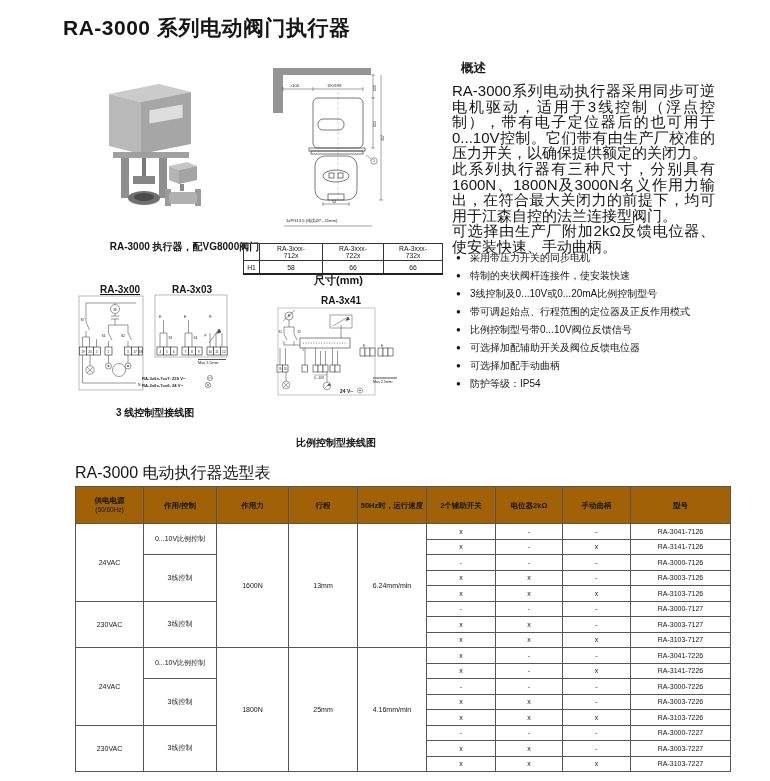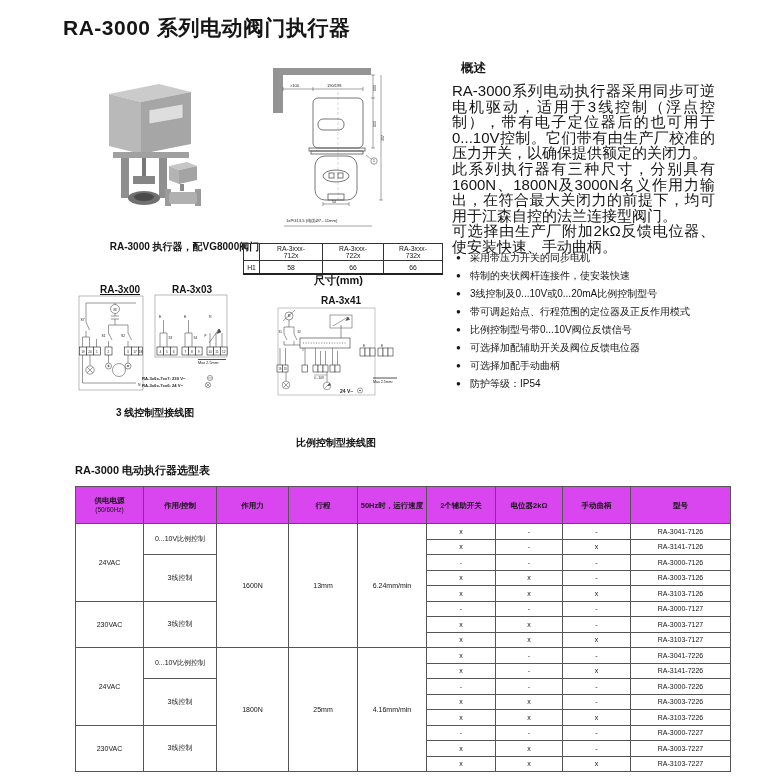--- a/index.html
+++ b/index.html
@@ -28,26 +28,26 @@
   #caption-3wire{left:116px;top:406px;}
   #caption-prop{left:296px;top:408px;margin-top:28px;}
   
   #dims-table-wrap{left:243px;top:243px;}
   #dims-table{border-collapse:collapse;table-layout:fixed;}
   #dims-table th,#dims-table td{border:1px solid #333;font-size:6.8px;text-align:center;padding:0;font-weight:normal;}
   #dims-table th{white-space:pre-line;line-height:7.5px;height:16px;}
   #dims-table td{height:12px;}
   #dims-table{border-bottom:2px solid #222;}
   
-  #sel-title{left:75px;top:463px;font-size:11px;font-weight:bold;}
+  #sel-title{left:75px;top:463px;font-size:16px;font-weight:normal;}
   #sel-wrap{left:75px;top:486px;}
   #selection-table{border-collapse:collapse;table-layout:fixed;width:655px;}
   #selection-table th,#selection-table td{border:1px solid #555;padding:0;text-align:center;vertical-align:middle;}
   #selection-table{border:1.5px solid #222;}
-  #selection-table th{background:#d946ef;font-size:7.5px;font-weight:bold;line-height:9px;}
+  #selection-table th{background:#a16207;font-size:7.5px;font-weight:bold;line-height:9px;}
   #selection-table thead tr{height:37px;}
   #selection-table tbody tr{height:15.5px;}
   #selection-table td{font-size:7px;background:#fff;}
   #selection-table .sub{font-size:6.5px;font-weight:normal;}
   svg text{font-family:"Liberation Sans","DejaVu Sans",sans-serif;fill:#222;}
 </style>
 </head>
 <body>
 
 <div class="abs" id="page-title">RA-3000 系列电动阀门执行器</div>

